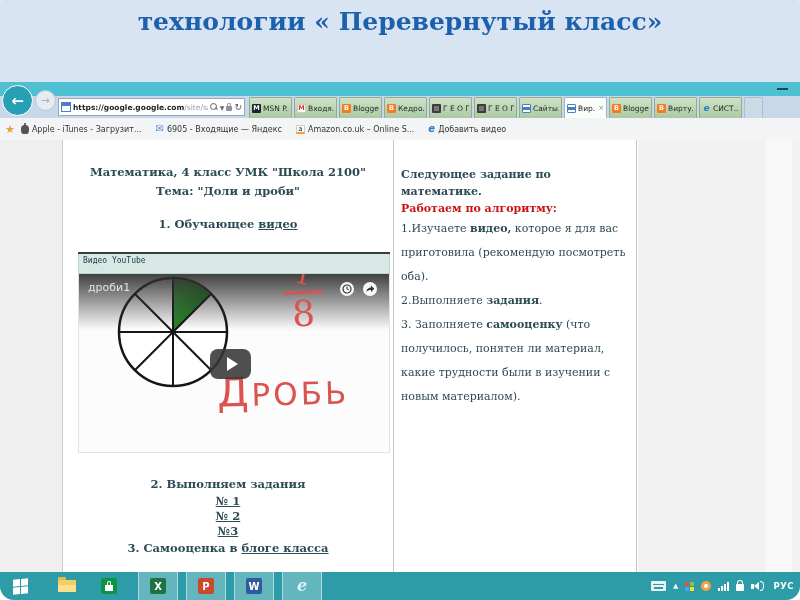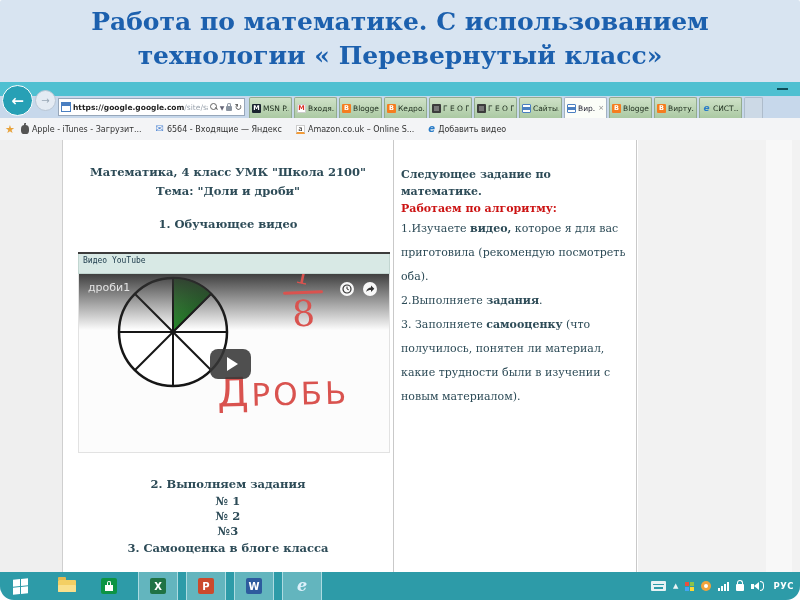--- a/index.html
+++ b/index.html
@@ -74,21 +74,21 @@
   .gutter-r{position:absolute;left:638px;right:0;top:0;bottom:0;background:#f2f2f2;}
   .gutter-r:after{content:"";position:absolute;left:128px;width:26px;top:0;bottom:0;background:#f8f8f8;}
   .col-left{position:absolute;left:63px;width:330px;top:0;bottom:0;background:#fff;border-right:1px solid #c9c9c9;
     text-align:center;font-family:"DejaVu Serif",serif;color:#2d4b57;}
   .col-right{position:absolute;left:394px;width:243px;top:0;bottom:0;background:#fff;border-right:1px solid #c9c9c9;
     font-family:"DejaVu Serif",serif;color:#2d4b57;text-align:left;box-sizing:border-box;padding:26px 10px 0 7px;}
 
   .col-left .h1{margin-top:25px;font-size:11.5px;font-weight:bold;}
   .col-left .h2{margin-top:5px;font-size:11.5px;font-weight:bold;}
   .col-left .step{margin-top:19px;font-size:11.5px;font-weight:bold;}
-  .col-left a, .ulink{color:#2d4b57;cursor:pointer;}
+  .col-left a, .ulink{color:#2d4b57;text-decoration:underline;cursor:pointer;}
 
   .gadget{margin:21px 0 0 15px;width:312px;text-align:left;border-top:2px solid #3c3c3c;}
   .gadget-head{height:15px;background:#d8e9e5;border:1px solid #c2d6d1;border-top:none;
     font-family:"DejaVu Sans Mono",monospace;font-size:8px;color:#1c3a4a;padding:2px 4px;box-sizing:content-box;}
   .player{position:relative;height:178px;background:#fcfcfc;border:1px solid #e2e2e2;border-top:none;overflow:hidden;}
   .vgrad{position:absolute;top:0;left:0;right:0;height:56px;
     background:linear-gradient(rgba(48,48,48,.92),rgba(250,250,250,0));}
   .vtitle{position:absolute;top:7px;left:9px;color:#e2e2e2;font-family:"DejaVu Sans",sans-serif;font-size:11px;}
   .vicons{position:absolute;top:8px;right:12px;display:flex;gap:9px;}
   .vic{width:14px;height:14px;border-radius:50%;background:rgba(255,255,255,.95);
@@ -158,21 +158,20 @@
   .vol .tri{width:0;height:0;border-right:5px solid #fff;border-top:4px solid transparent;border-bottom:4px solid transparent;}
   .vol .arc{width:3px;height:8px;border:1px solid #fff;border-left:none;border-radius:0 6px 6px 0;margin-left:1px;}
   .lang{font-size:8.5px;font-weight:bold;letter-spacing:.5px;margin-left:2px;}
 </style>
 </head>
 <body>
 
 <div class="slide">
 
   <div class="slide-title">
-    <div>Работа по математике. С использованием</div>
     <div>технологии « Перевернутый класс»</div>
   </div>
 
   <div class="browser">
     <div class="win-top">
       <div class="min-dash"></div>
     </div>
     <div class="nav-row"></div>
 
     <div class="btn-back">
@@ -254,21 +253,21 @@
     </div>
 
     <div class="fav-row">
       <span class="fav-star">★</span>
       <span class="fav-item">
           <span class="apple-ic"></span>
           <span>Apple - iTunes - Загрузит...</span>
         </span>
       <span class="fav-item">
           <span class="env-ic">✉</span>
-          <span>6564 - Входящие — Яндекс</span>
+          <span>6905 - Входящие — Яндекс</span>
         </span>
       <span class="fav-item">
           <span class="amz-ic">a</span>
           <span>Amazon.co.uk – Online S...</span>
         </span>
       <span class="fav-item">
           <span class="ie-ic">e</span>
           <span>Добавить видео</span>
         </span>
     </div>

